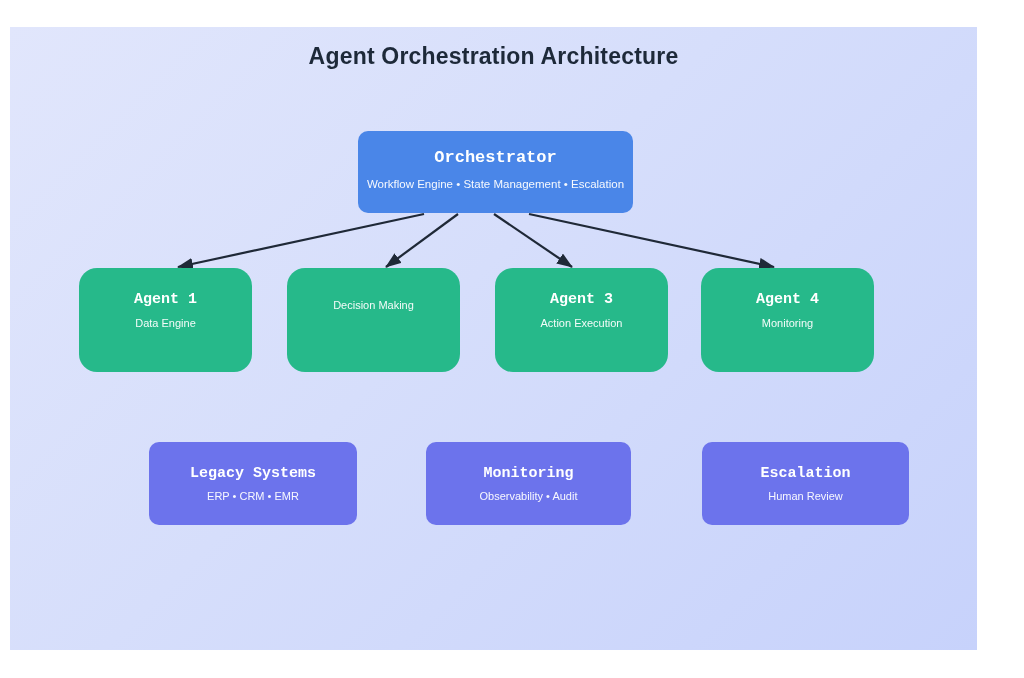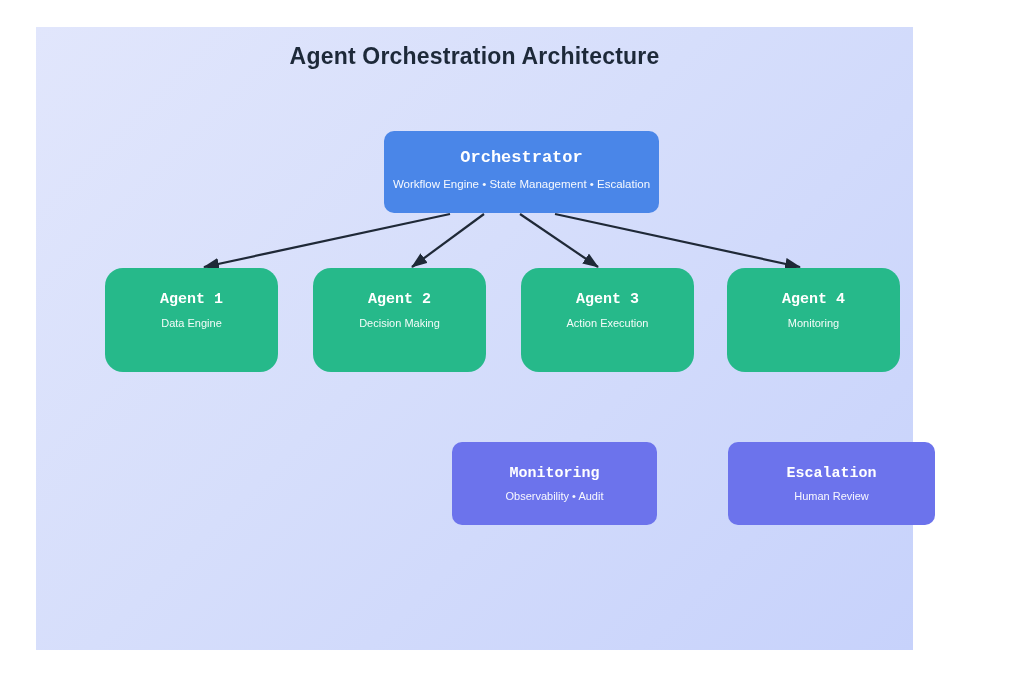--- a/index.html
+++ b/index.html
@@ -5,22 +5,22 @@
   html, body { margin: 0; padding: 0; }
   body {
     width: 1024px; height: 678px;
     background: #ffffff;
     font-family: "Liberation Sans", sans-serif;
     position: relative;
     overflow: hidden;
   }
   .panel {
     position: absolute;
-    left: 36px; top: 27px;
-    width: 877px; height: 623px;
+    left: 10px; top: 27px;
+    width: 967px; height: 623px;
     background: linear-gradient(135deg, #e1e6fc 0%, #d6defb 45%, #c7d2fb 100%);
   }
   .diagram-title {
     position: absolute;
     top: 16px; left: 0; width: 100%;
     text-align: center;
     font-size: 23px;
     font-weight: bold;
     color: #1d2939;
     letter-spacing: 0.2px;
@@ -100,34 +100,37 @@
     <div class="node-title">Orchestrator</div>
     <div class="node-sub">Workflow Engine • State Management • Escalation</div>
   </div>
 
   <div class="node agent agent-1">
     <div class="node-title">Agent 1</div>
     <div class="node-sub">Data Engine</div>
   </div>
 
   <div class="node agent agent-2">
-    <div class="node-title">Agent 2</div>
     <div class="node-sub">Decision Making</div>
   </div>
 
   <div class="node agent agent-3">
     <div class="node-title">Agent 3</div>
     <div class="node-sub">Action Execution</div>
   </div>
 
   <div class="node agent agent-4">
     <div class="node-title">Agent 4</div>
     <div class="node-sub">Monitoring</div>
   </div>
 
+  <div class="node system system-1">
+    <div class="node-title">Legacy Systems</div>
+    <div class="node-sub">ERP • CRM • EMR</div>
+  </div>
 
   <div class="node system system-2">
     <div class="node-title">Monitoring</div>
     <div class="node-sub">Observability • Audit</div>
   </div>
 
   <div class="node system system-3">
     <div class="node-title">Escalation</div>
     <div class="node-sub">Human Review</div>
   </div>

